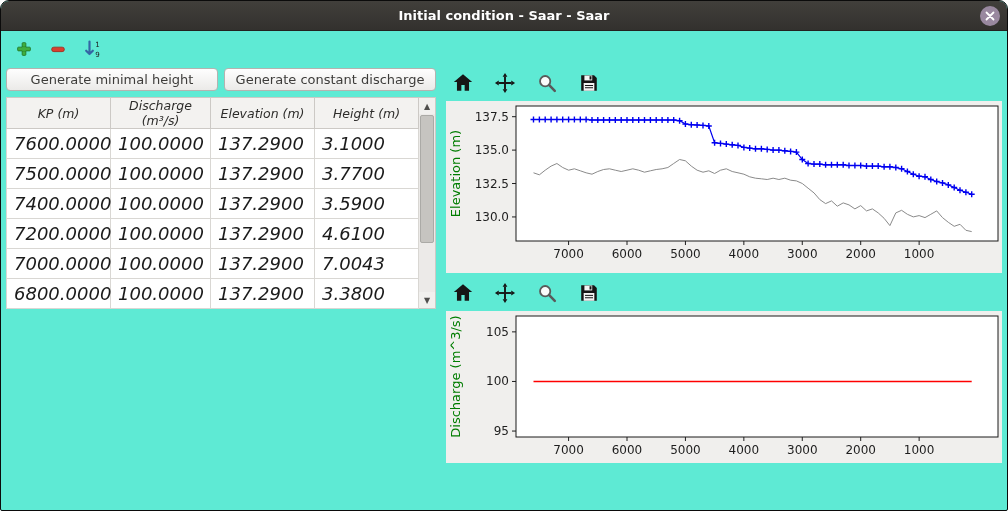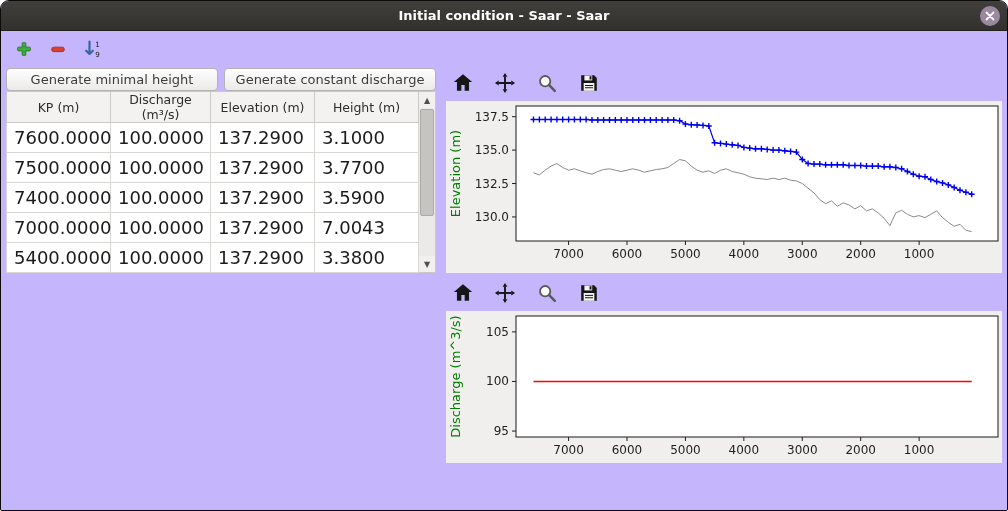--- a/index.html
+++ b/index.html
@@ -2,21 +2,21 @@
 <html><head>
 <meta charset="utf-8">
 <style>
   html,body{margin:0;padding:0;background:#ffffff;}
   *{box-sizing:border-box;}
   .window{
     width:1008px;height:511px;
     border:1px solid #0b0b0b;
     border-radius:9px 9px 2px 2px;
     overflow:hidden;
-    background:#c4b5fd;
+    background:#5eead4;
     font-family:"DejaVu Sans","Liberation Sans",sans-serif;
     position:relative;
   }
   .titlebar{
     height:30px;
     background:linear-gradient(#413f3b,#33312e);
     border-bottom:1px solid #232220;
     display:flex;align-items:center;justify-content:center;
     position:relative;
     color:#ffffff;font-weight:bold;font-size:13px;
@@ -32,31 +32,31 @@
     display:flex;align-items:center;gap:8px;
     padding:0 10px;
   }
   .tool-btn{
     width:26px;height:26px;
     display:flex;align-items:center;justify-content:center;
     border-radius:3px;
   }
   .content{display:flex;padding:0 3px;}
   .left-panel{width:434px;flex:0 0 434px;}
-  .btn-row{display:flex;gap:6px;margin:1px 2px 0 2px;}
+  .btn-row{display:flex;gap:6px;margin:1px 2px 6px 2px;}
   .pushbtn{
     flex:1;height:23px;
     background:linear-gradient(#fefefe,#ebeae8);
     border:1px solid #b5b3b0;border-radius:4px;
     font-size:13px;color:#3d3c3a;
     display:flex;align-items:center;justify-content:center;
     cursor:default;
   }
   .table-wrap{display:flex;align-items:stretch;margin-left:2px;}
-  table{border-collapse:collapse;width:412px;table-layout:fixed;}
+  table{border-collapse:collapse;width:412px;table-layout:fixed;font-style:italic;}
   th{
     background:#f3f2f0;border:1px solid #ccc9c5;
     font-weight:normal;font-size:12.5px;color:#2e2d2b;
     height:22px;text-align:center;padding:0 2px;
   }
   td{
     background:#ffffff;border:1px solid #d9d7d3;
     font-size:18px;color:#1b1b1b;
     height:30px;padding:0 7px;text-align:left;
   }
@@ -151,27 +151,33 @@
                 <td>137.2900</td>
                 <td>3.7700</td>
               </tr>
               <tr>
                 <td>7400.0000</td>
                 <td>100.0000</td>
                 <td>137.2900</td>
                 <td>3.5900</td>
               </tr>
               <tr>
+                <td>7200.0000</td>
+                <td>100.0000</td>
+                <td>137.2900</td>
+                <td>4.6100</td>
+              </tr>
+              <tr>
                 <td>7000.0000</td>
                 <td>100.0000</td>
                 <td>137.2900</td>
                 <td>7.0043</td>
               </tr>
               <tr>
-                <td>5400.0000</td>
+                <td>6800.0000</td>
                 <td>100.0000</td>
                 <td>137.2900</td>
                 <td>3.3800</td>
               </tr>
             </tbody>
         </table>
         <div class="vscroll">
           <div class="scroll-btn">▲</div>
           <div class="scroll-track">
             <div class="scroll-thumb"></div>

